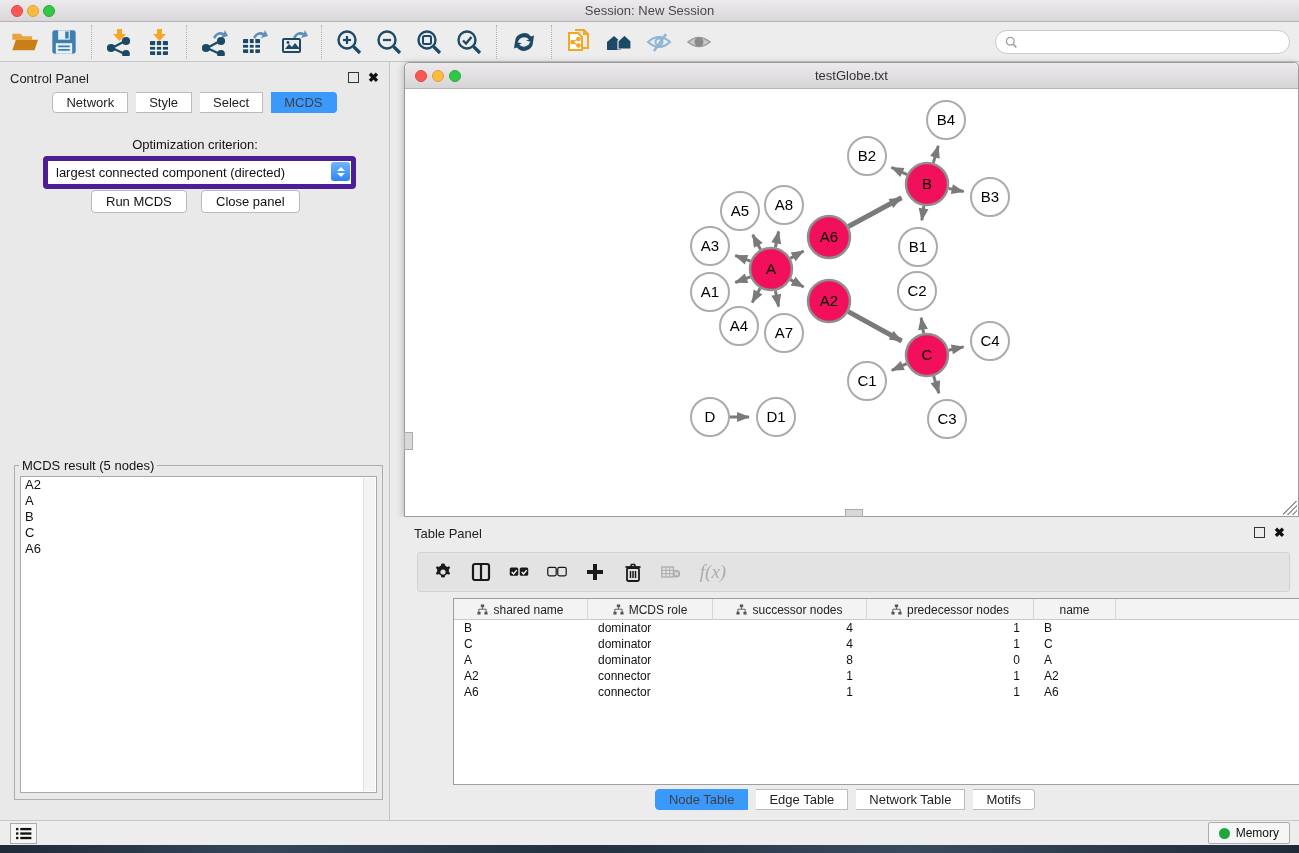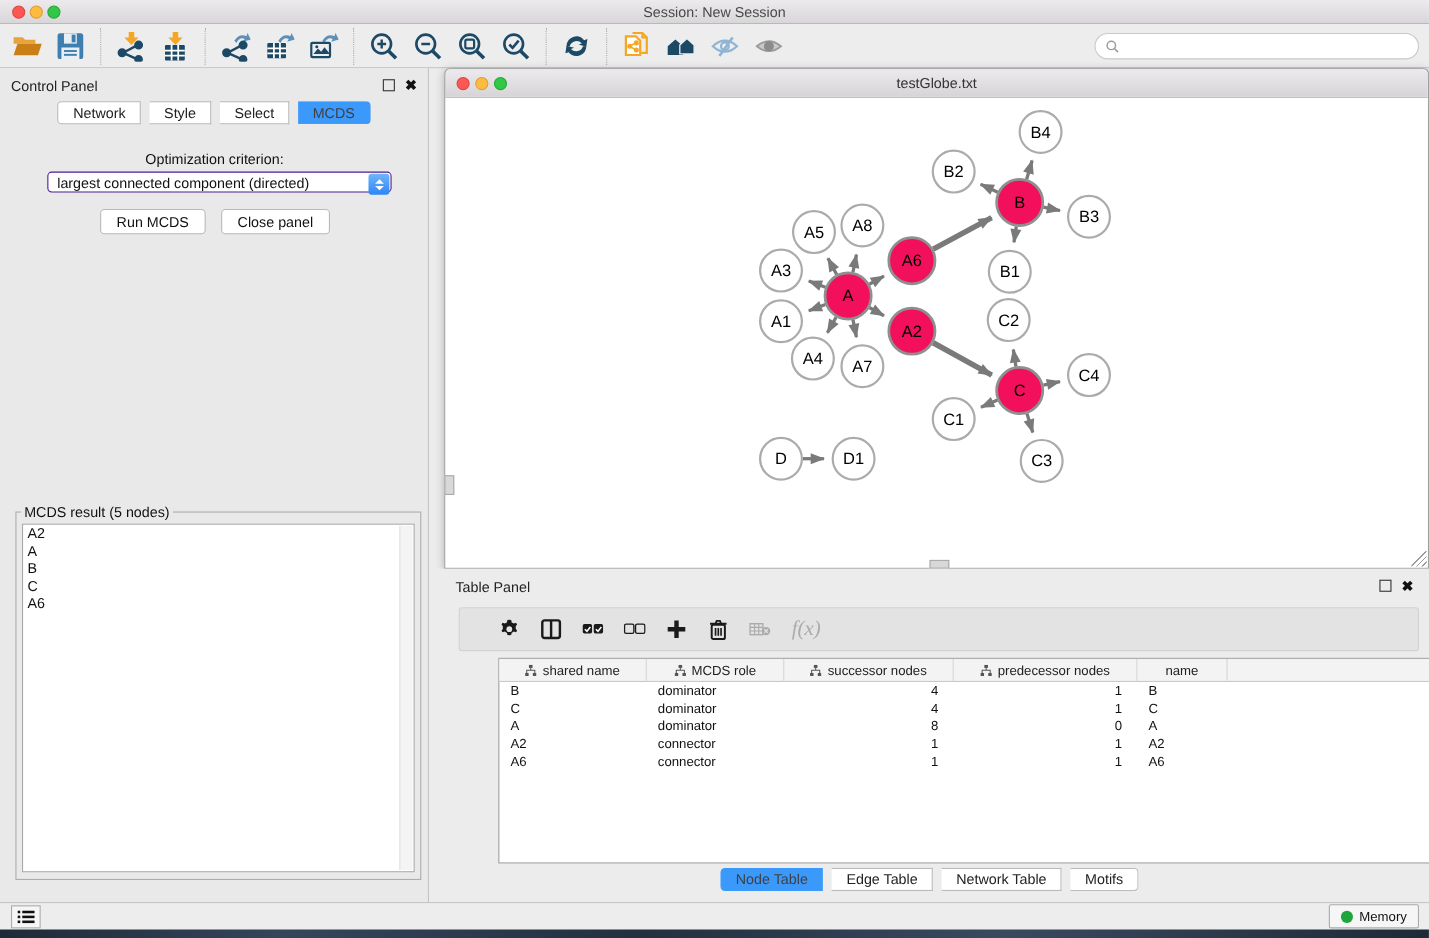--- a/index.html
+++ b/index.html
@@ -40,23 +40,23 @@
 
   .seg-row { display:flex; justify-content:center;gap:8px; }
   .seg-btn { font-size:13px; color:#222; background:#fff; border:1px solid #BBB;
     border-left:none; padding:2px 13px; height:21px; cursor:pointer; }
   .seg-btn:first-child { border-left:1px solid #BBB; border-radius:4px 0 0 4px; }
   .seg-btn:last-child { border-radius:0 4px 4px 0; }
   .seg-btn.active { background:#3B99FC; color:#404040; border-color:#3B99FC; }
 
   #opt-label { position:absolute; left:0; width:390px; top:75px; text-align:center;
     font-size:13px; color:#111; }
-  #criterion { position:absolute; left:43px; top:94px; width:313px; height:19px;
-    background:#fff; border:1px solid #4c1d95; border-radius:4px; font-size:13px;
-    color:#111; display:flex; align-items:flex-end; padding-left:8px; cursor:pointer; }
+  #criterion { position:absolute; left:43px; top:94px; width:313px; height:33px;
+    background:#fff; border:5px solid #4c1d95; border-radius:4px; font-size:13px;
+    color:#111; display:flex; align-items:center; padding-left:8px; cursor:pointer; }
   #criterion .stepper { position:absolute; right:1px; top:1px; width:19px; height:19px;
     background:linear-gradient(#6FB5FB,#2E86F5); border-radius:3px; display:flex;
     flex-direction:column; align-items:center; justify-content:center; gap:2px; }
   #criterion .stepper span { width:0; height:0; border-left:4px solid transparent;
     border-right:4px solid transparent; }
   #criterion .stepper .up { border-bottom:4px solid #fff; }
   #criterion .stepper .dn { border-top:4px solid #fff; }
 
   .cp-btn { position:absolute; top:128px; height:23px; background:#fff;
     border:1px solid #B9B9B9; border-radius:4px; font-size:13px; color:#111;
@@ -89,21 +89,21 @@
     background:
       linear-gradient(135deg, transparent 46%, #9a9a9a 46%, #9a9a9a 52%, transparent 52%,
       transparent 64%, #9a9a9a 64%, #9a9a9a 70%, transparent 70%,
       transparent 82%, #9a9a9a 82%, #9a9a9a 88%, transparent 88%); cursor:nwse-resize; }
 
   
   #table-panel { position:absolute; left:391px; top:517px; width:908px; height:303px; background:#ECECEC; }
   #tp-float { right:34px; } #tp-close { right:14px; }
   #table-panel .phtitle { left:23px; }
   #tp-toolbar { position:absolute; left:26px; top:35px; width:873px; height:40px;
-    background:#E3E3E3; border:1px solid #D2D2D2; border-radius:3px; display:flex; align-items:center;padding-left:20px; }
+    background:#E3E3E3; border:1px solid #D2D2D2; border-radius:3px; display:flex; align-items:center; }
   .tpbtn { border:none; background:transparent; width:38px; height:36px; display:flex;
     align-items:center; justify-content:center; cursor:pointer; flex:0 0 auto; color:#1A1A1A; }
   .tpbtn.disabled { color:#ABABAB; cursor:default; }
   .tpbtn svg { width:20px; height:20px; }
   #fx-btn { font-family:"Liberation Serif", serif; font-style:italic; font-size:19px; width:46px; }
 
   #node-table { position:absolute; left:22px; top:81px; width:877px; height:187px;
     background:#fff; border:1px solid #9E9E9E;margin-left:40px; }
   #nt-header { display:flex; height:21px; background:#F3F3F3; border-bottom:1px solid #C9C9C9; }
   .nt-hcell { display:flex; align-items:center; justify-content:center; gap:5px;

